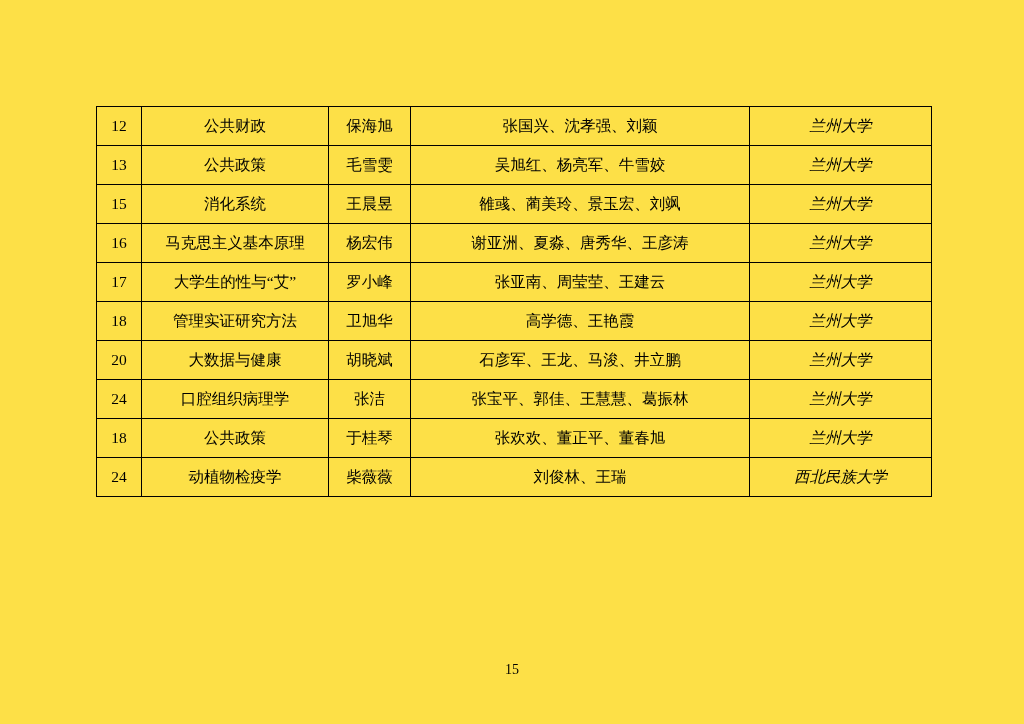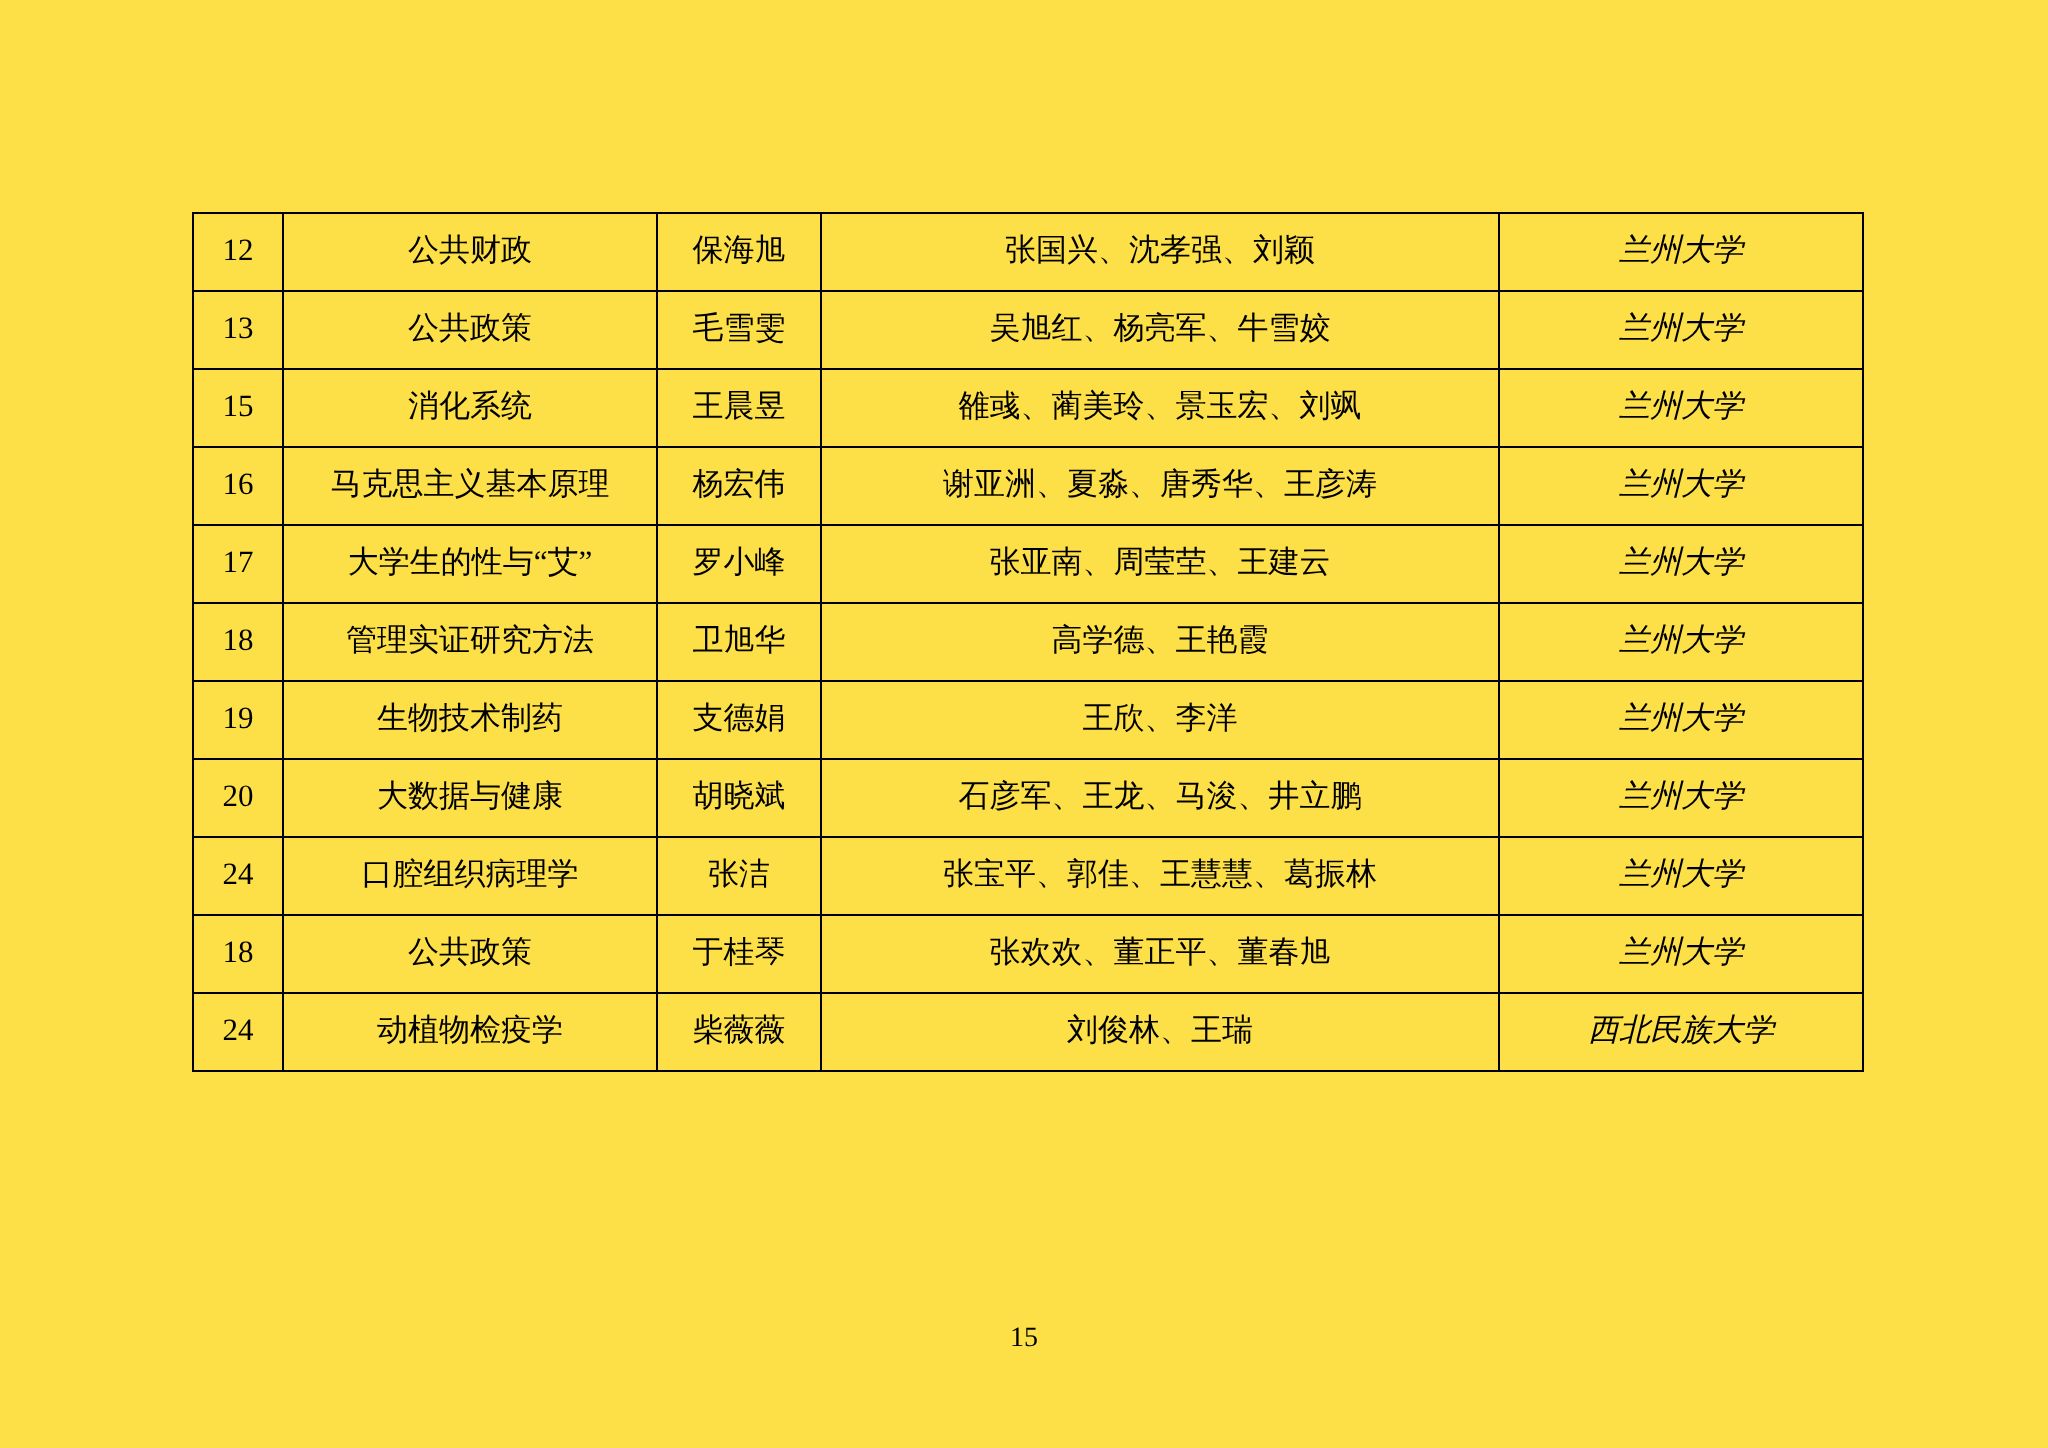--- a/index.html
+++ b/index.html
@@ -107,27 +107,20 @@
           <td class="c-school">兰州大学</td>
         </tr>
         <tr>
           <td class="c-index">18</td>
           <td class="c-course">管理实证研究方法</td>
           <td class="c-leader">卫旭华</td>
           <td class="c-members">高学德、王艳霞</td>
           <td class="c-school">兰州大学</td>
         </tr>
         <tr>
-          <td class="c-index">19</td>
-          <td class="c-course">生物技术制药</td>
-          <td class="c-leader">支德娟</td>
-          <td class="c-members">王欣、李洋</td>
-          <td class="c-school">兰州大学</td>
-        </tr>
-        <tr>
           <td class="c-index">20</td>
           <td class="c-course">大数据与健康</td>
           <td class="c-leader">胡晓斌</td>
           <td class="c-members">石彦军、王龙、马浚、井立鹏</td>
           <td class="c-school">兰州大学</td>
         </tr>
         <tr>
           <td class="c-index">24</td>
           <td class="c-course">口腔组织病理学</td>
           <td class="c-leader">张洁</td>

